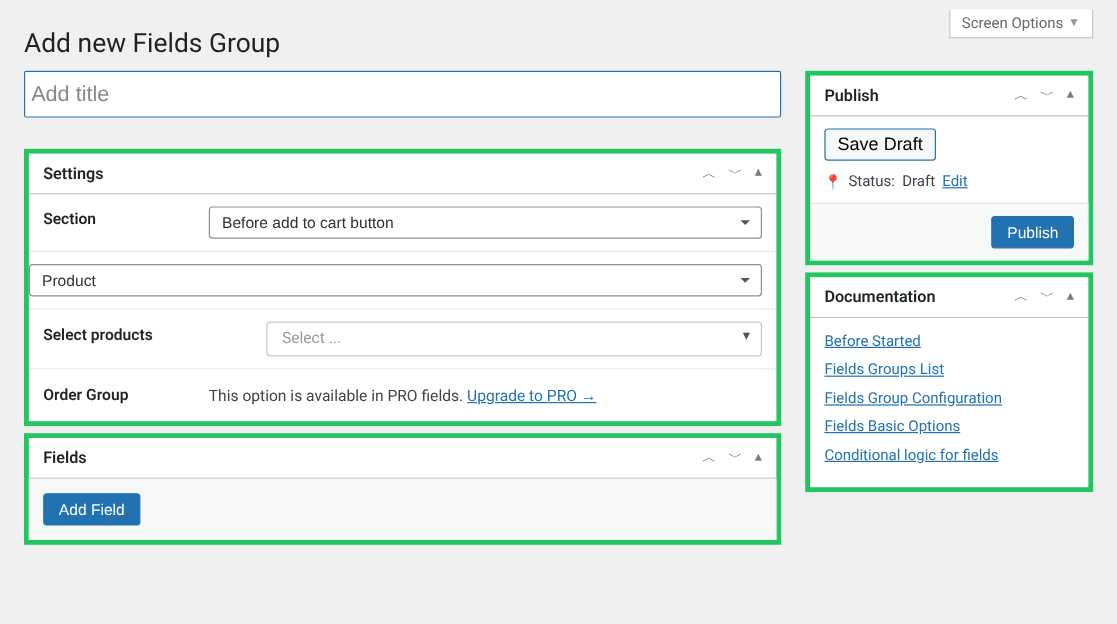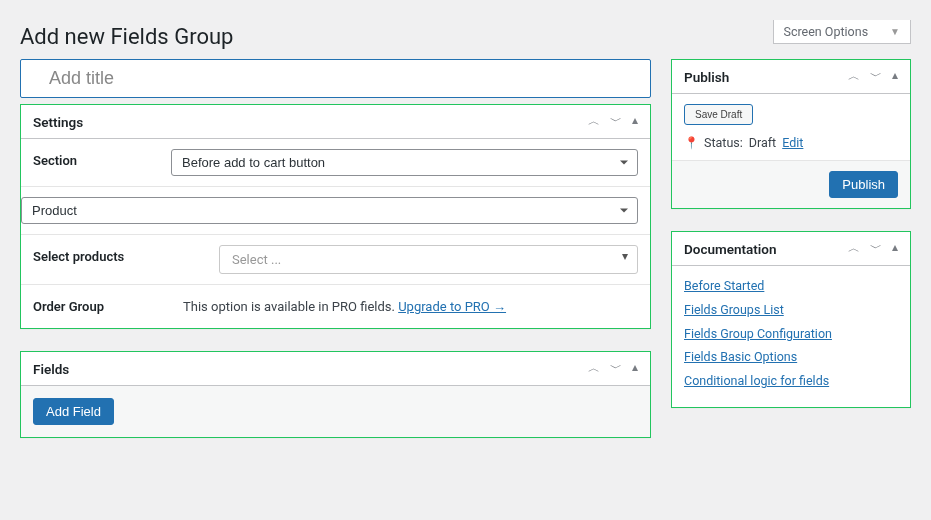--- a/index.html
+++ b/index.html
@@ -8,66 +8,66 @@
     background: #f0f0f1;
     color: #1d2327;
     font-size: 13px;
     width: 931px;
     height: 520px;
     overflow: hidden;
   }
   .wrap { padding: 0 20px; }
   .screen-options {
     position: absolute;
-    top: 20px;
+    top: 8px;
     right: 20px;
     background: #fff;
     border: 1px solid #c3c4c7;
     border-top: none;
     padding: 4px 10px;
     font-size: 12.5px;
     color: #646970;
     cursor: pointer;
     display: flex;
     align-items: center;
-    gap: 22px;
+    gap: 4px;
   }
   .screen-options .tri {
     font-size: 10px;
     color: #999;
   }
   h1.page-title {
     font-size: 22px;
     font-weight: 400;
     color: #1d2327;
     padding: 24px 0 10px 0;
   }
   .columns {
     display: flex;
     gap: 20px;
   }
   .col-main { flex: 1; min-width: 0; }
   .col-side { width: 240px; flex-shrink: 0; padding-top: 0; }
   .title-input {
     width: 100%;
-    padding: 8px 28px;
+    padding: 8px 5px;
     font-size: 18px;
     border: 1px solid #2271b1;
     border-radius: 2px;
     background: #fff;
     color: #1d2327;
     outline: none;
-    margin-bottom: 6px;
+    margin-bottom: 26px;
   }
   .title-input::placeholder { color: #888; }
   .postbox {
     background: #fff;
-    border: 1px solid #22c55e;
+    border: 4px solid #22c55e;
     box-shadow: 0 1px 1px rgba(0,0,0,.02);
-    margin-bottom: 22px;
+    margin-bottom: 6px;
   }
   .postbox-header {
     display: flex;
     align-items: center;
     justify-content: space-between;
     border-bottom: 1px solid #c3c4c7;
     padding: 0 12px;
     height: 34px;
   }
   .postbox-header h2 {
@@ -79,21 +79,21 @@
     gap: 10px;
     color: #787c82;
     font-size: 12px;
   }
   .handle-actions span { cursor: pointer; }
   .postbox-body { }
   .form-row {
     display: flex;
     border-bottom: 1px solid #e5e5e5;
   }
-  .form-row:last-child { border-bottom: none; gap: 12px; }
+  .form-row:last-child { border-bottom: none; }
   .form-label {
     width: 150px;
     flex-shrink: 0;
     padding: 14px 12px;
     font-size: 13px;
     font-weight: 600;
     color: #1d2327;
   }
   .form-control {
     flex: 1;
@@ -161,22 +161,22 @@
     border: 1px solid #2271b1;
     color: #fff;
     font-size: 13px;
     padding: 5px 12px;
     border-radius: 3px;
     cursor: pointer;
   }
   .button-secondary {
     background: #f6f7f7;
     border: 1px solid #2271b1;
-    color: #404040;
-    font-size: 10px;
+    color: #000000;
+    font-size: 15px;
     padding: 4px 10px;
     border-radius: 3px;
     cursor: pointer;
   }
   .publish-body {
     padding: 10px 12px;
   }
   .publish-status {
     display: flex;
     align-items: center;

